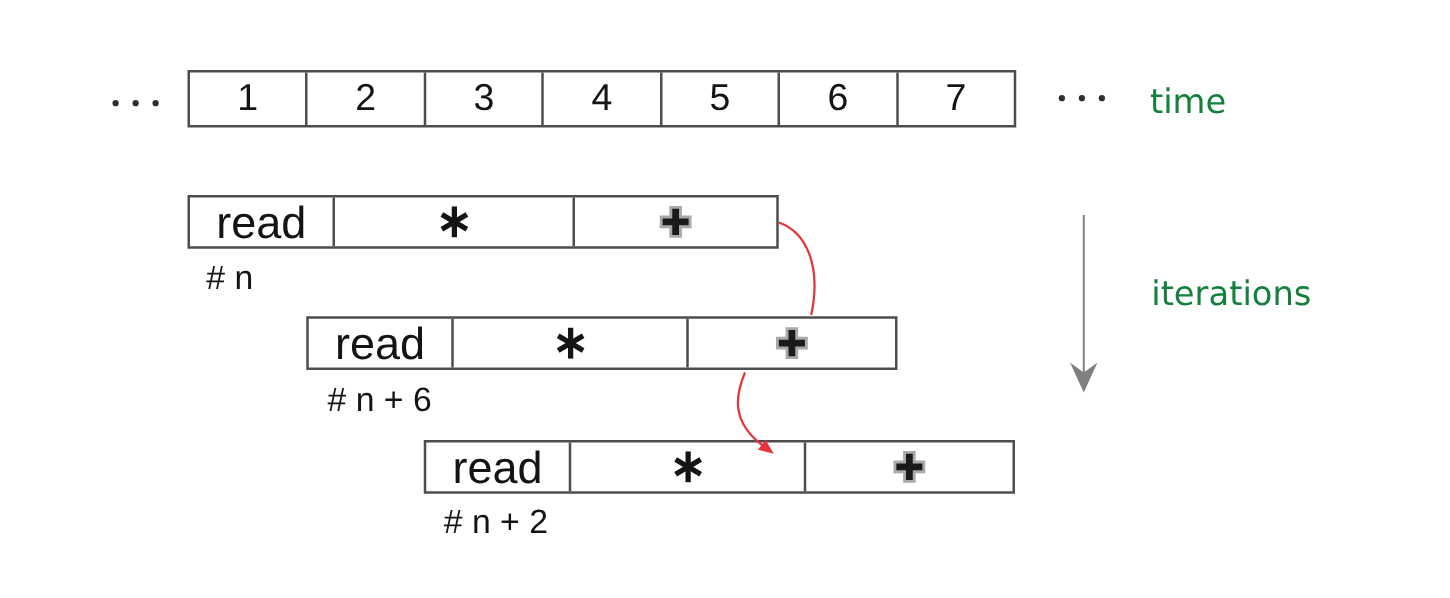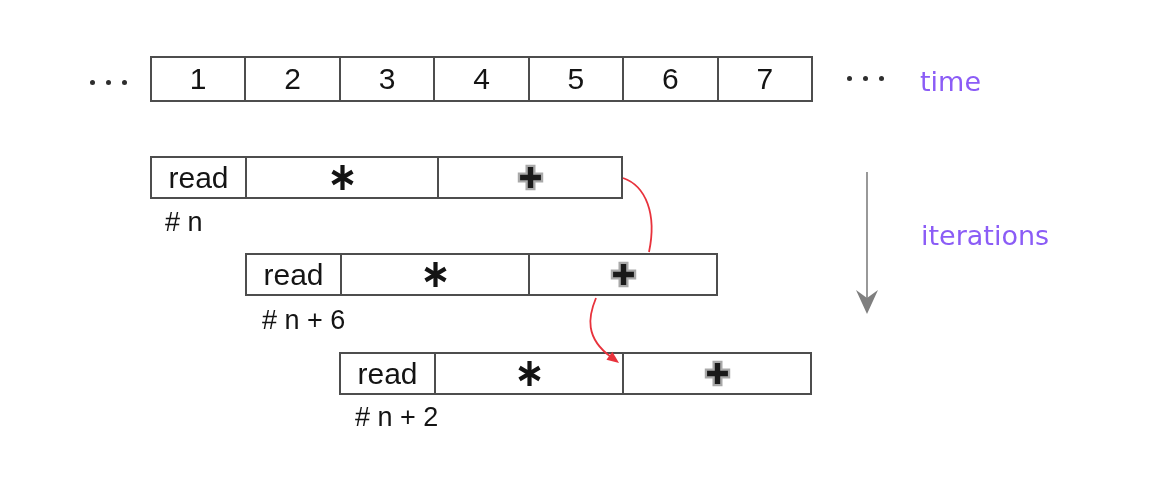--- a/index.html
+++ b/index.html
@@ -17,32 +17,32 @@
     border-left:2px solid #4d4d4d;box-sizing:border-box;
     color:#141414;
   }
   .cell:first-child{border-left:none;}
   .timeline{left:150px;top:56px;width:663px;height:46px;}
   .timeline .cell{flex:1 1 0;font-size:30px;}
   .iter{height:43px;width:473px;}
   .row-n {left:150px;top:156px;}
   .row-n1{left:245px;top:253px;}
   .row-n2{left:339px;top:352px;}
-  .cell.read{width:93px;font-size:30px;}
+  .cell.read{width:114px;font-size:36px;}
   .cell.star{width:192px;}
   .row-n1 .cell.star,.row-n2 .cell.star{width:188px;}
   .cell.plus{flex:1 1 0;}
   
   .iter-label{position:absolute;font-size:27px;line-height:1;color:#141414;white-space:nowrap;}
   .lbl-n {left:165px;top:209px;}
   .lbl-n1{left:262px;top:307px;}
   .lbl-n2{left:355px;top:404px;}
   .side-label{
     position:absolute;font-family:"DejaVu Sans",sans-serif;
-    font-size:27px;line-height:1;color:#8b5cf6;white-space:nowrap;
+    font-size:27px;line-height:1;color:#15803d;white-space:nowrap;
   }
   .lbl-time{left:920px;top:68px;}
   .lbl-iterations{left:921px;top:222px;}
   
   .dots{position:absolute;display:flex;gap:11px;}
   .dot{width:5px;height:5px;border-radius:50%;background:#2e2e2e;}
   .dots-left{left:90px;top:80px;}
   .dots-right{left:847px;top:76px;}
   
   .overlay{position:absolute;left:0;top:0;width:1160px;height:478px;pointer-events:none;}

